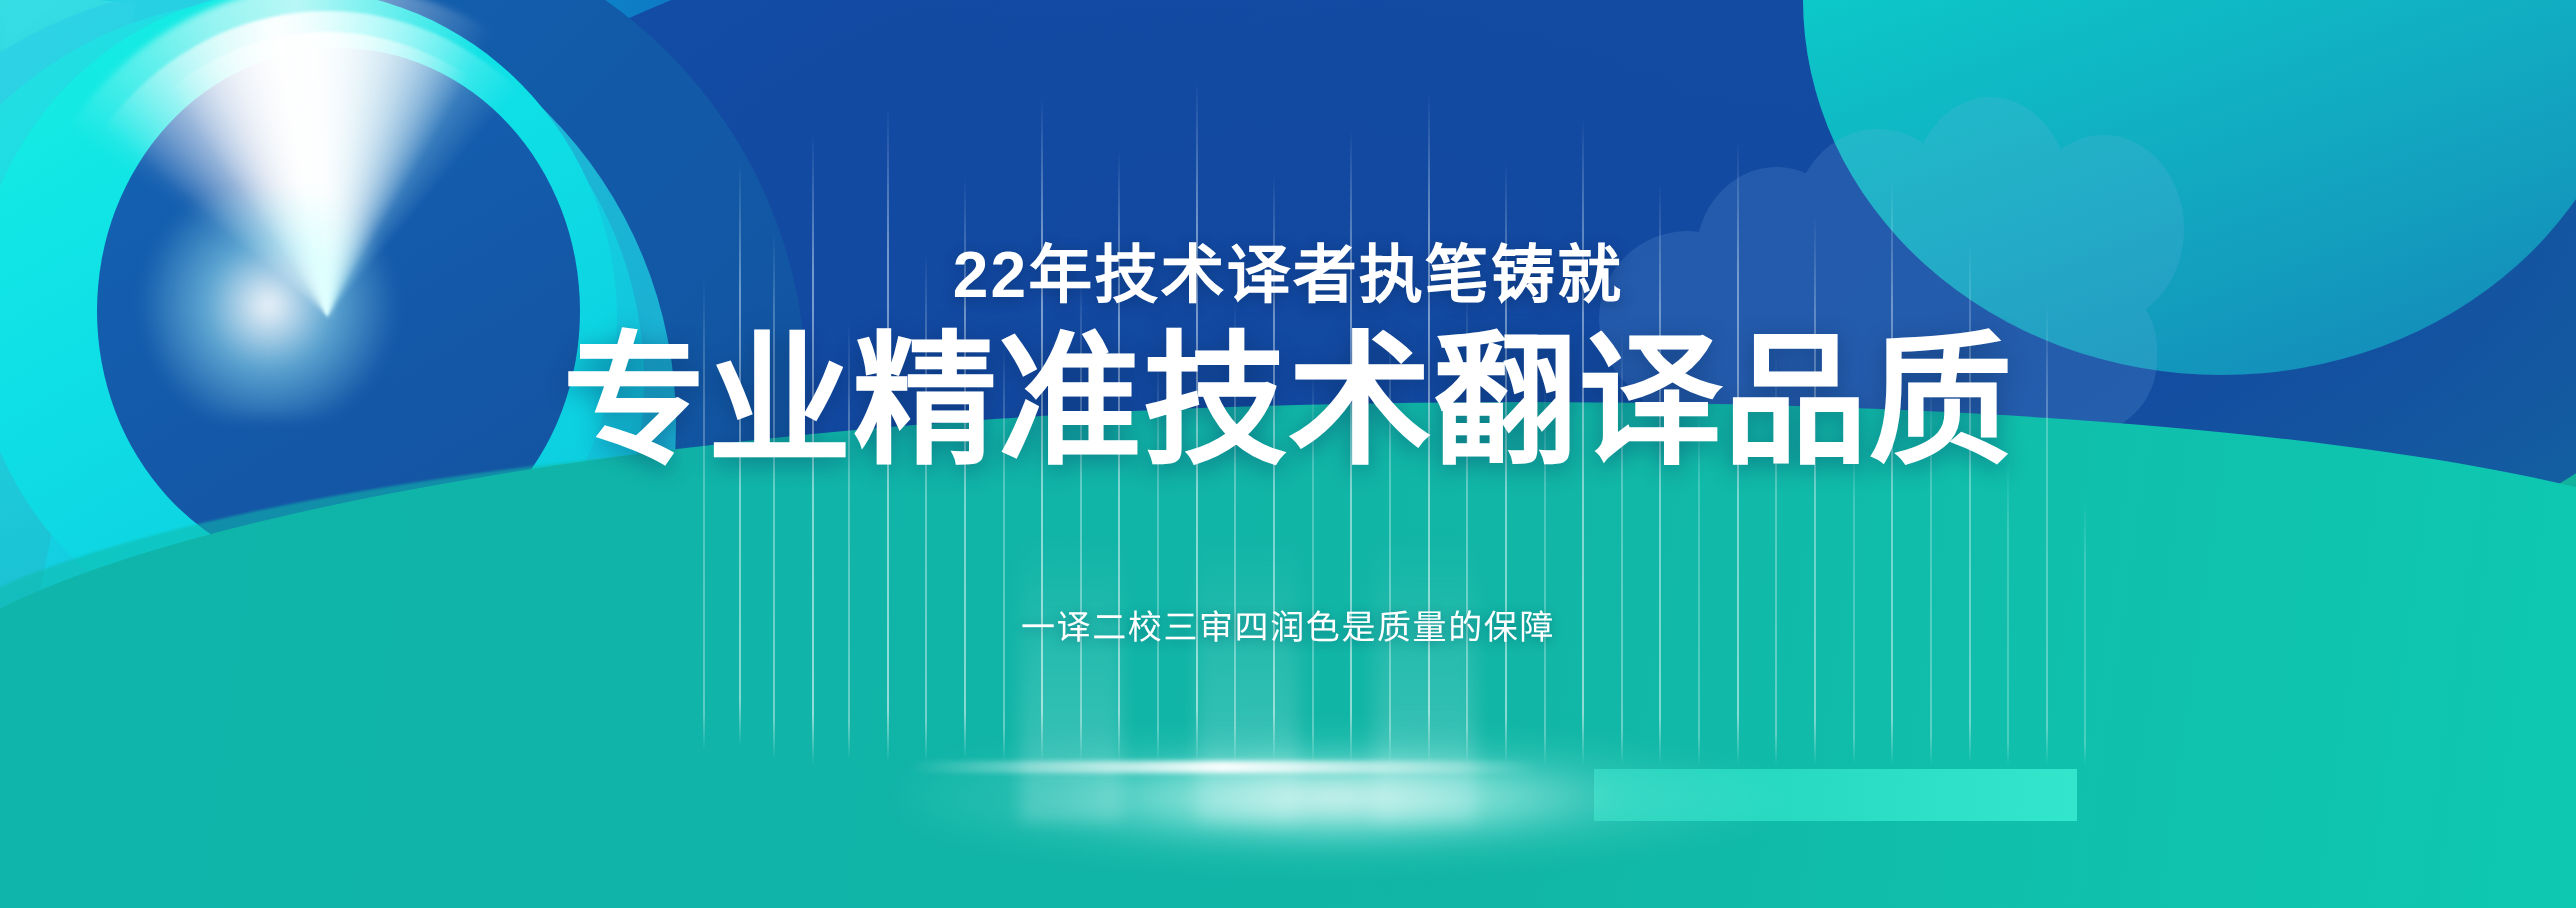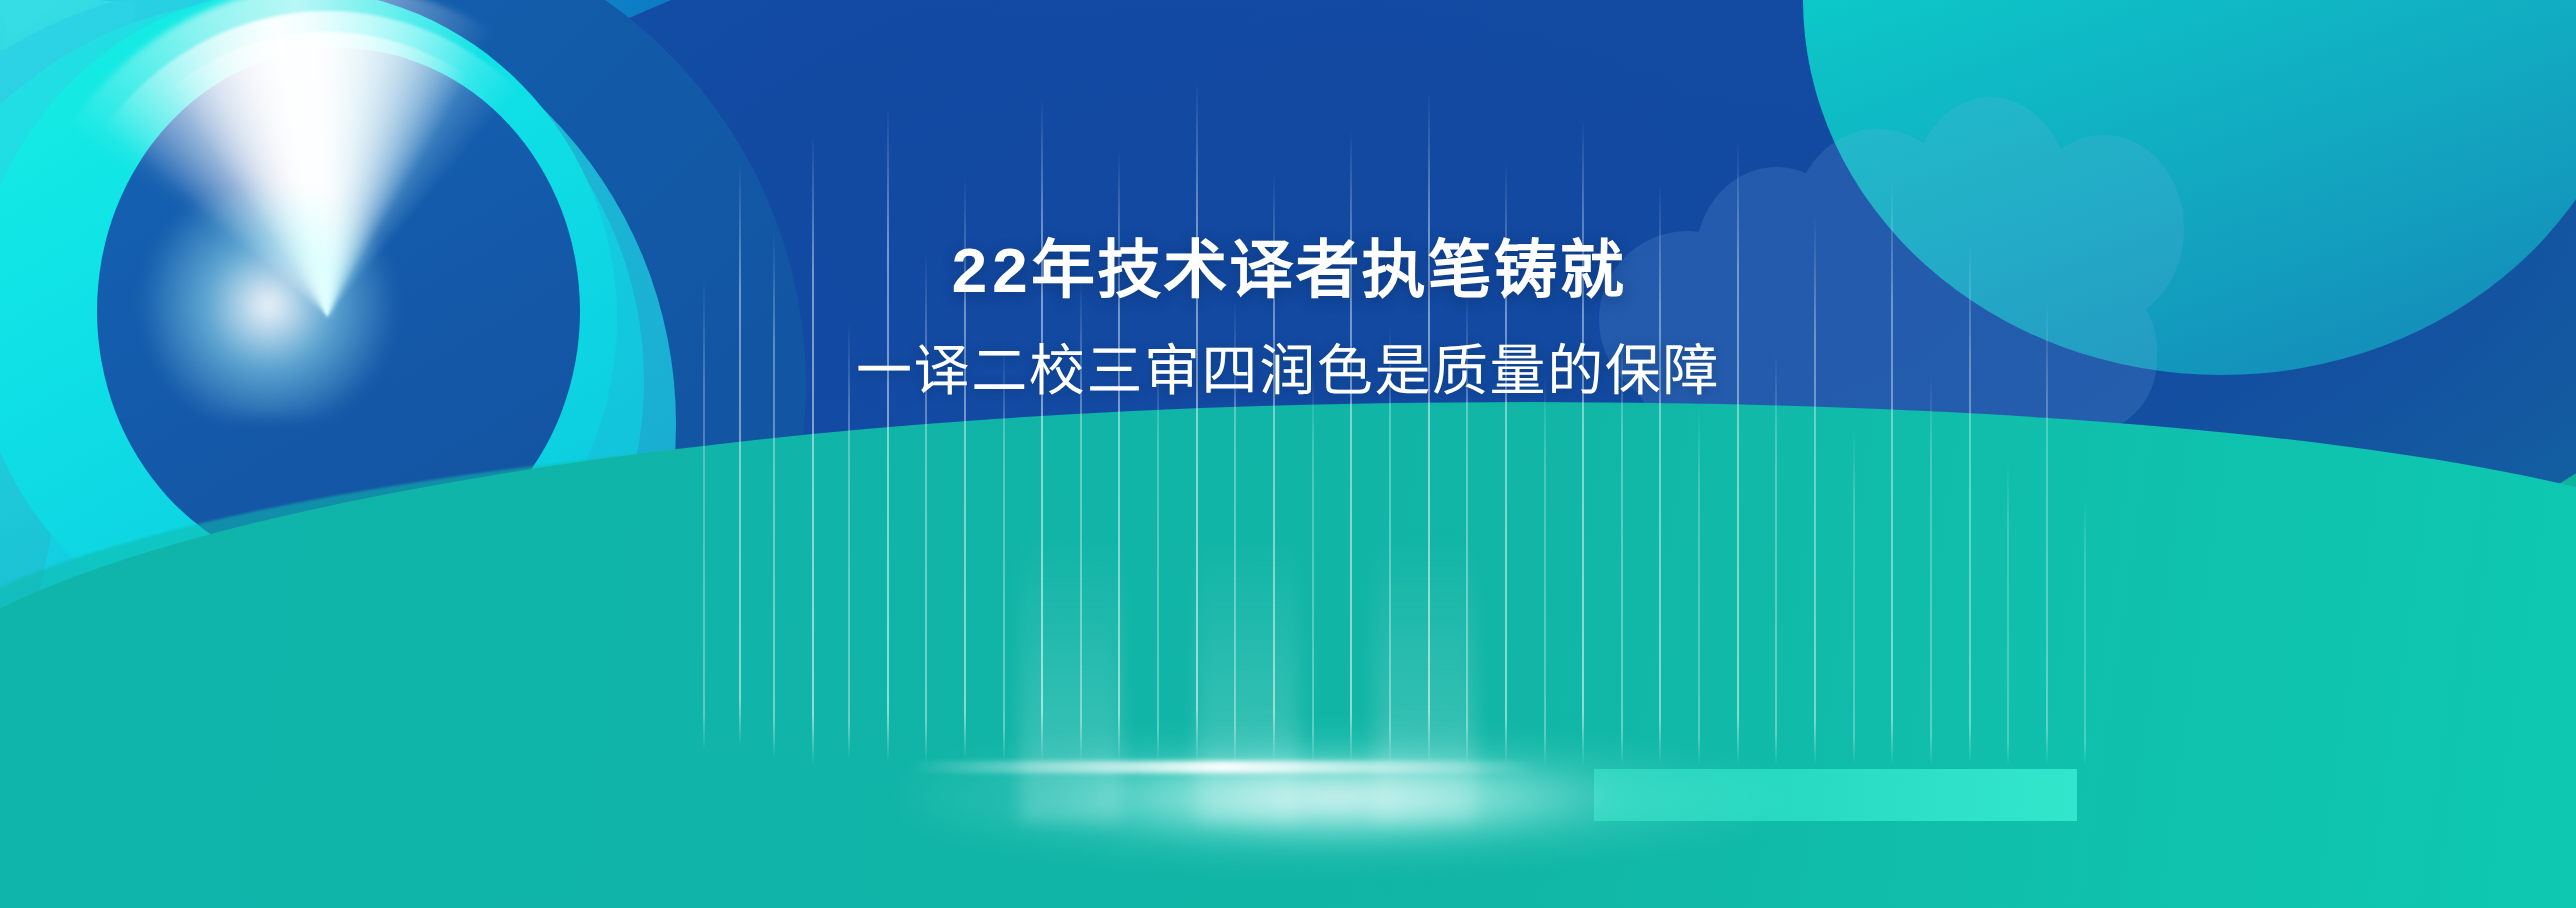--- a/index.html
+++ b/index.html
@@ -4,21 +4,21 @@
 <title>Banner</title>
 <style>
   html,body{margin:0;padding:0;background:#0c2c58;}
   *{box-sizing:border-box;}
 
   .banner{
     position:relative;
     width:2576px;
     height:908px;
     overflow:hidden;
-    font-family:Liberation Mono, monospace;
+    font-family:Liberation Sans, sans-serif;
     background:
       linear-gradient(122deg,
         #0ad7c8 0%,
         #0bb8cf 7%,
         #0b93cd 15%,
         #0f6fc2 24%,
         #1257b4 33%,
         #134ea8 44%,
         #15539f 56%,
         #1a6894 68%,
@@ -229,21 +229,21 @@
     line-height:1.04;
     white-space:nowrap;
     text-shadow:0 5.4px 23.6px rgba(6,40,88,.42);
   }
   .sub{
     margin-top:30px;
     text-align:center;
     white-space:nowrap;
   }
   .sub-line{
-    font-size:56px;
+    font-size:34px;
     color:#ffffff;
     line-height:1.38;
     letter-spacing:1.6px;
     text-shadow:0 2.1px 10.7px rgba(6,48,82,.40);
   }
 </style>
 </head>
 <body>
 
 <div class="banner">
@@ -342,19 +342,20 @@
 
   <div class="ledge"></div>
   <div class="beam" style="left:1020px;"></div>
   <div class="beam" style="left:1197px;"></div>
   <div class="beam" style="left:1374px;"></div>
   <div class="light-pool"></div>
   <div class="light-streak"></div>
 
   <div class="content">
     <div class="eyebrow">22年技术译者执笔铸就</div>
+    <h1 class="headline">专业精准技术翻译品质</h1>
     <div class="sub">
       <div class="sub-line">一译二校三审四润色是质量的保障</div>
     </div>
   </div>
 
 </div>
 
 
 </body></html>

